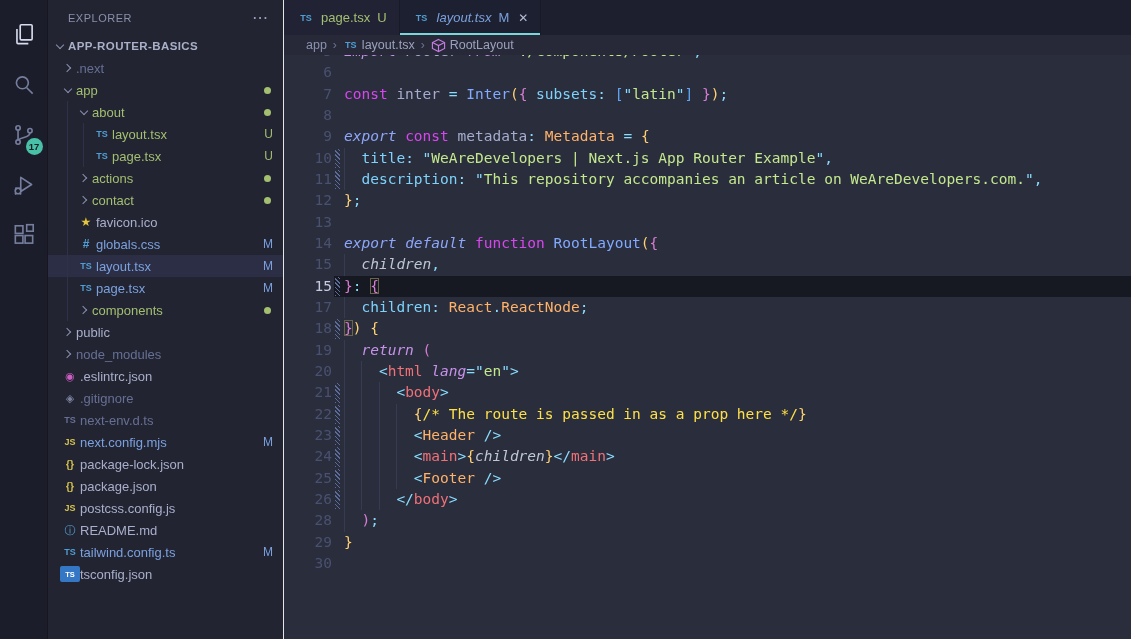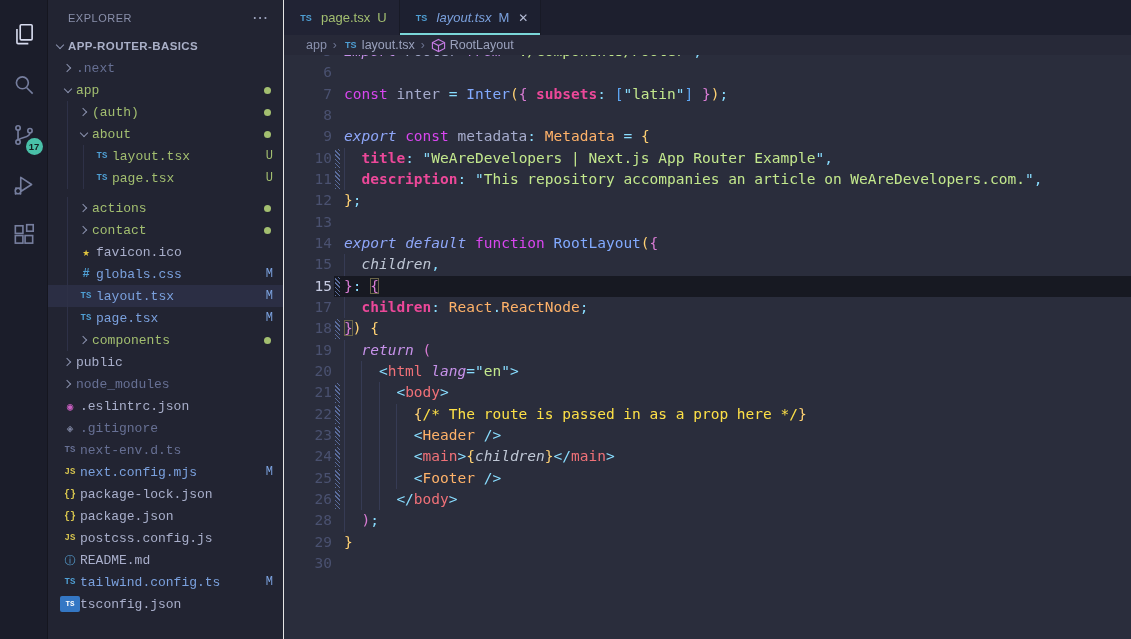--- a/index.html
+++ b/index.html
@@ -20,21 +20,21 @@
     display:flex; align-items:center; justify-content:center; }
 
   
   .sidebar { width:236px; height:100%; background:#222432; flex:none; position:relative;
     border-right:1px solid #e5e5e5; font-size:13px; color:#a9afcb; }
   .sb-header { height:35px; display:flex; align-items:center; padding:0 14px 0 20px; }
   .sb-title { font-size:11px; letter-spacing:.5px; color:#8a90ab; flex:1; }
   .sb-dots { color:#9aa0ba; font-size:16px; letter-spacing:1px; cursor:pointer; }
   .sb-root { height:22px; display:flex; align-items:center; padding-left:4px; cursor:pointer; }
   .sb-root .lbl { font-weight:bold; font-size:11.5px; letter-spacing:.4px; color:#aab0c8; }
-  .tree { position:relative;font-family:Liberation Mono, monospace; }
+  .tree { position:relative; }
   .trow { height:22px; display:flex; align-items:center; position:relative; cursor:pointer; }
   .trow.sel { background:#2b2e44; }
   .chev { width:16px; height:16px; flex:none; display:flex; align-items:center; justify-content:center; }
   .chev::before { content:""; width:5px; height:5px; border-right:1.3px solid #8a91ad;
     border-bottom:1.3px solid #8a91ad; display:block; }
   .chev.right::before { transform:rotate(-45deg); margin-left:-2px; }
   .chev.down::before  { transform:rotate(45deg); margin-top:-2px; }
   .fic { width:20px; height:16px; flex:none; display:flex; align-items:center; justify-content:center;
     font-weight:bold; }
   .i-ts { color:#4f9fd4; font-size:9px; }
@@ -90,21 +90,21 @@
   .ig { position:absolute; top:0; bottom:0; width:1px; background:#363b54; z-index:1; }
 
   
   .kw  { color:#d946ef; }
   .kwi { color:#c792ea; font-style:italic; }
   .kwe { color:#8ea6f8; font-style:italic; }
   .attr{ color:#c792ea; font-style:italic; }
   .fn  { color:#82aaff; }
   .fg  { color:#a6accd; }
   .fgi { color:#bfc7d5; font-style:italic; }
-  .key { color:#ec4899;font-weight:bold; }
+  .key { color:#7dd3fc; }
   .str { color:#c3e88d; }
   .pun { color:#89ddff; }
   .type{ color:#ffb269; }
   .red { color:#f07178; }
   .cmt { color:#fde047; }
   .b1  { color:#ffd173; }
   .b2  { color:#d97cd4; }
   .b3  { color:#5ea7f5; }
   .m   { outline:1px solid #6a6548; outline-offset:-1px; }
 </style>
@@ -167,45 +167,39 @@
           <span class="chev right"></span>
           <span class="lbl c-gray">.next</span>
         </div>
         <div class="trow" style="padding-left: 12px;">
           <span class="chev down"></span>
           <span class="lbl c-green">app</span>
           <span class="tdot"></span>
         </div>
         <div class="trow" style="padding-left: 28px;">
           <i class="tg" style="left: 19px;"></i>
-          <span class="chev right"></span>
-          <span class="lbl c-green">(auth)</span>
-          <span class="tdot"></span>
-        </div>
-        <div class="trow" style="padding-left: 28px;">
-          <i class="tg" style="left: 19px;"></i>
           <span class="chev down"></span>
           <span class="lbl c-green">about</span>
           <span class="tdot"></span>
         </div>
         <div class="trow" style="padding-left: 44px;">
           <i class="tg" style="left: 19px;"></i>
           <i class="tg" style="left: 35px;"></i>
           <span class="fic i-ts">TS</span>
           <span class="lbl c-green">layout.tsx</span>
           <span class="tbadge c-green">U</span>
         </div>
         <div class="trow" style="padding-left: 44px;">
           <i class="tg" style="left: 19px;"></i>
           <i class="tg" style="left: 35px;"></i>
           <span class="fic i-ts">TS</span>
           <span class="lbl c-green">page.tsx</span>
           <span class="tbadge c-green">U</span>
         </div>
-        <div class="trow" style="padding-left: 28px; margin-top: 8px;">
+        <div class="trow" style="padding-left: 28px;">
           <i class="tg" style="left: 19px;"></i>
           <span class="chev right"></span>
           <span class="lbl c-green">actions</span>
           <span class="tdot"></span>
         </div>
         <div class="trow" style="padding-left: 28px;">
           <i class="tg" style="left: 19px;"></i>
           <span class="chev right"></span>
           <span class="lbl c-green">contact</span>
           <span class="tdot"></span>

